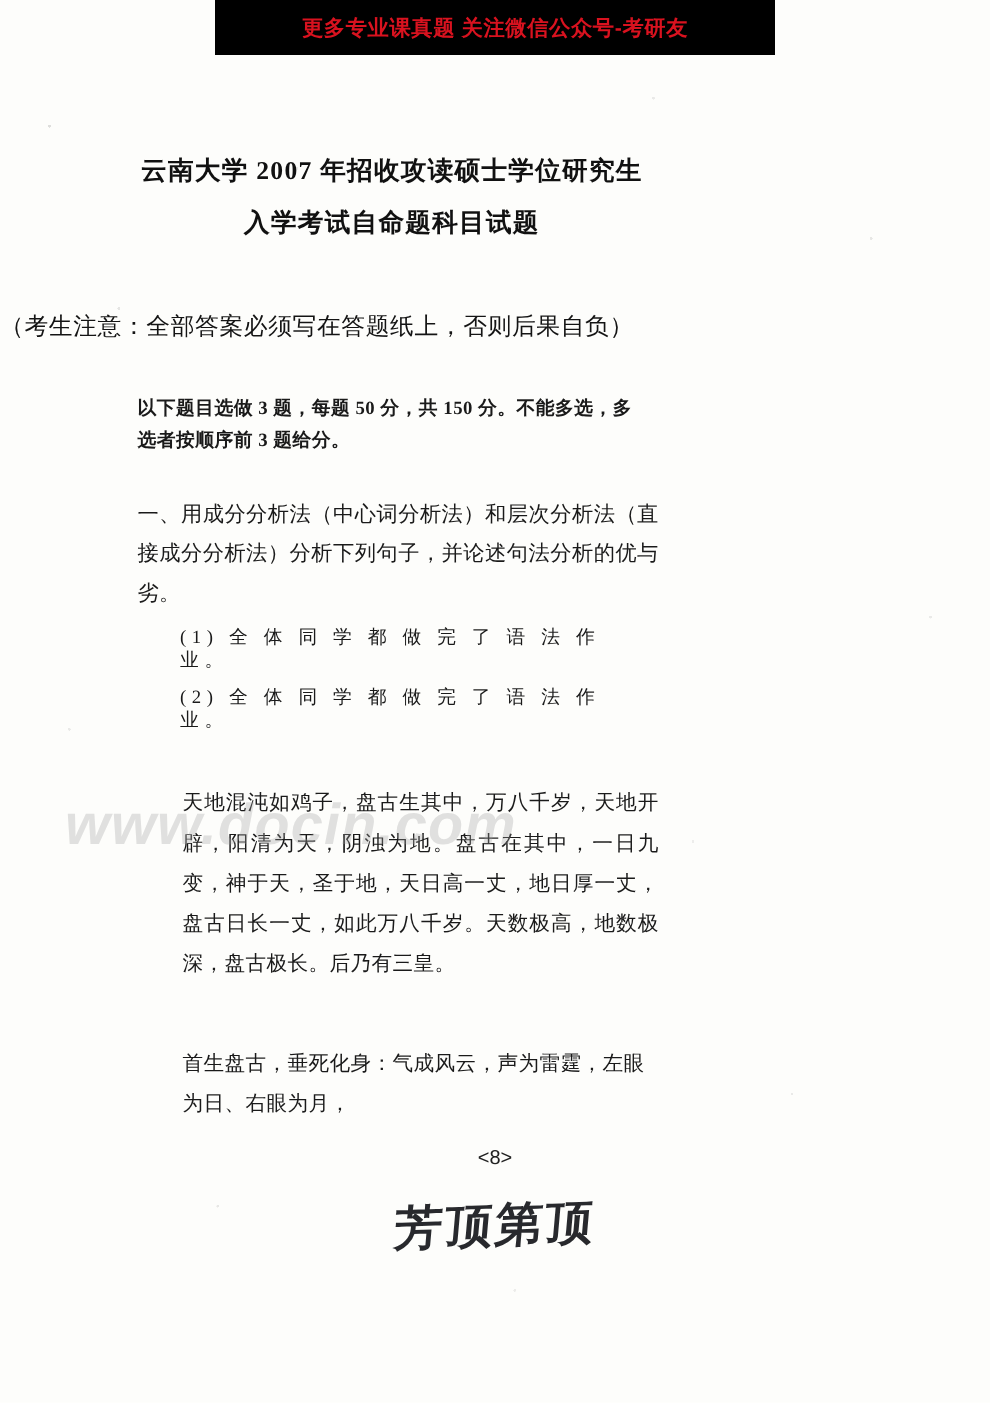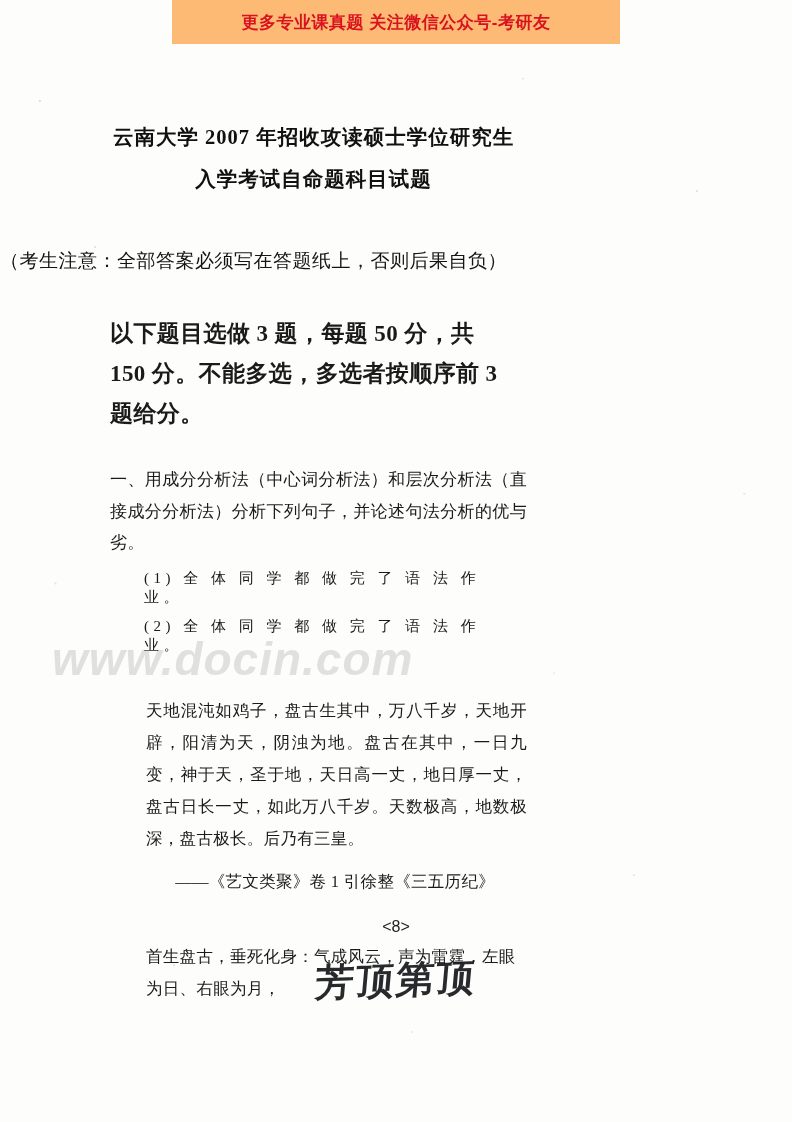--- a/index.html
+++ b/index.html
@@ -43,21 +43,21 @@
       radial-gradient(circle at 70% 60%, rgba(80,80,80,.18) 0 1px, transparent 1.2px);
   }
 
   
   .promo-banner {
     position: absolute;
     top: 0;
     left: 172px;
     width: 448px;
     height: 44px;
-    background: #fdba74;
+    background: #000000;
     display: flex;
     align-items: center;
     justify-content: center;
   }
   .promo-banner .promo-text {
     color: #d9121f;
     font-family: "Liberation Sans", "DejaVu Sans", sans-serif;
     font-weight: bold;
     font-size: 17px;
     letter-spacing: .5px;
@@ -109,21 +109,21 @@
     font-weight: bold;
   }
   .subject-row .subject-name,
   .subject-row .subject-code {
     white-space: nowrap;
   }
 
   .instruction {
     margin: 40px 0 0 0;
     padding: 0 115px 0 110px;
-    font-size: 23px;
+    font-size: 15px;
     font-weight: bold;
     line-height: 1.75;
     letter-spacing: .4px;
   }
 
   .q-block {
     padding: 0 100px 0 110px;
   }
   .q-block.q1 { margin-top: 30px; }
   .q-block.q2 { margin-top: 40px; }
@@ -238,21 +238,20 @@
     <div class="instruction">以下题目选做 3 题，每题 50 分，共 150 分。不能多选，多选者按顺序前 3 题给分。</div>
 
     <div class="q-block q1">
       <div class="q-text">一、用成分分析法（中心词分析法）和层次分析法（直接成分分析法）分析下列句子，并论述句法分析的优与劣。</div>
       <div class="sub-item">(1) 全 体 同 学 都 做 完 了 语 法 作 业。</div>
       <div class="sub-item">(2) 全 体 同 学 都 做 完 了 语 法 作 业。</div>
     </div>
 
     <div class="q-block q2">
       <div class="quote-body">天地混沌如鸡子，盘古生其中，万八千岁，天地开辟，阳清为天，阴浊为地。盘古在其中，一日九变，神于天，圣于地，天日高一丈，地日厚一丈，盘古日长一丈，如此万八千岁。天数极高，地数极深，盘古极长。后乃有三皇。</div>
-      <div class="source-line">——《艺文类聚》卷 1 引徐整《三五历纪》</div>
       <div class="quote-second">首生盘古，垂死化身：气成风云，声为雷霆，左眼为日、右眼为月，</div>
     </div>
 
   </div>
 
   <div class="watermark">www.docin.com</div>
 
   <div class="page-number">&lt;8&gt;</div>
 
   <div class="handwriting">

